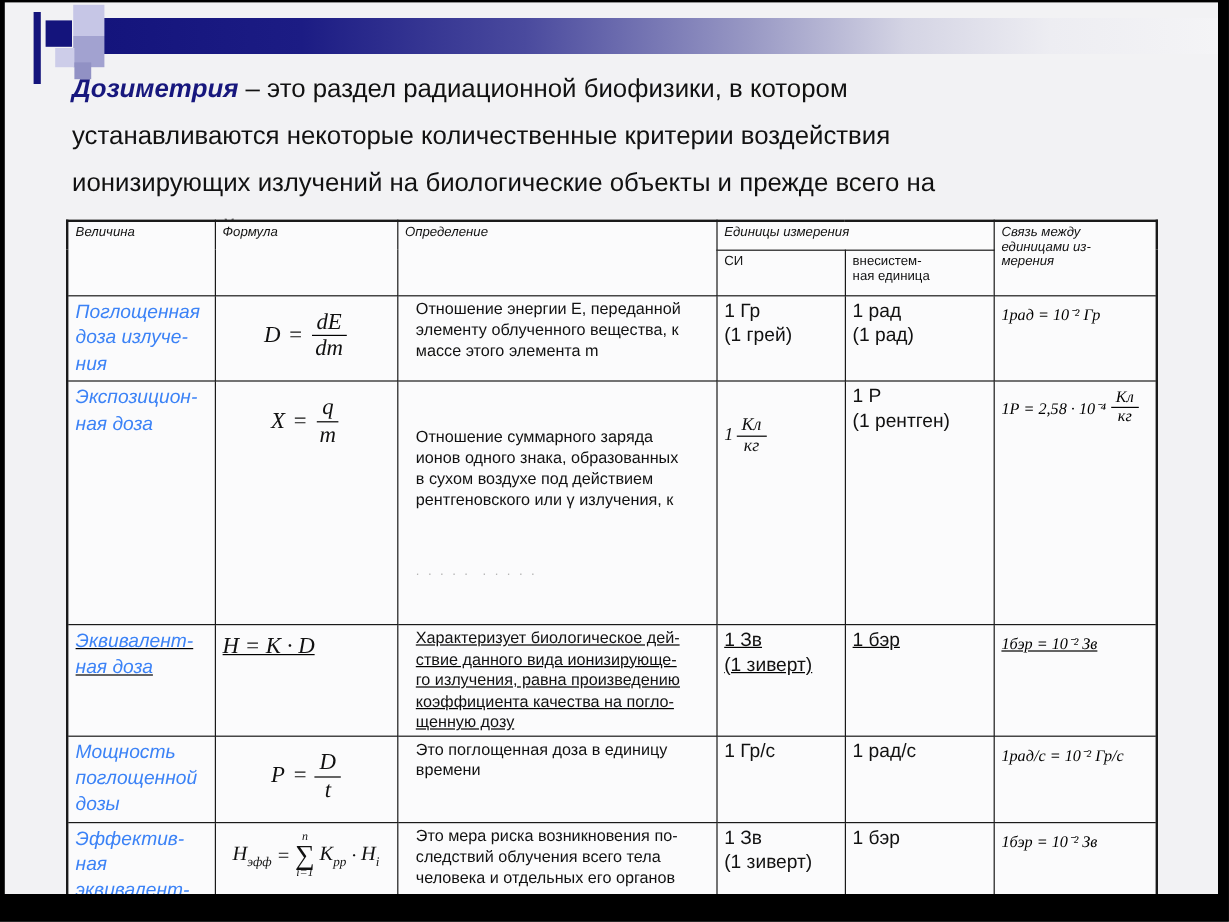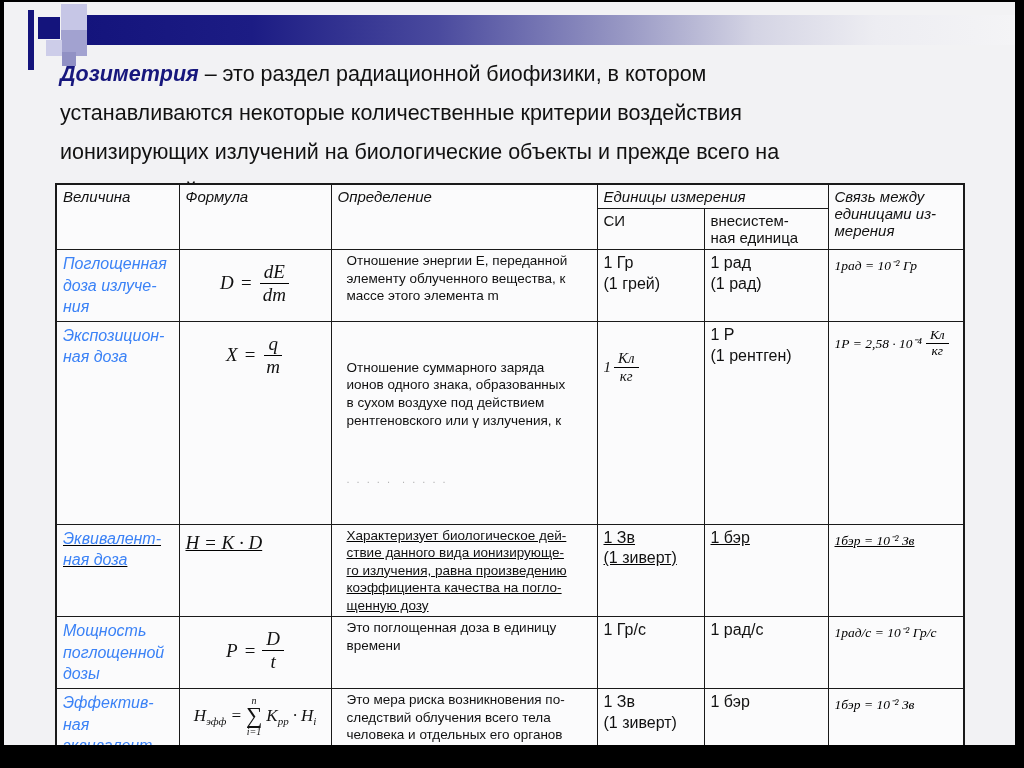--- a/index.html
+++ b/index.html
@@ -34,21 +34,21 @@
   table { border:2px solid #1a1a1a; }
 
   thead tr:nth-child(1) { height:24px; }
   thead tr:nth-child(2) { height:38px; }
   tbody tr:nth-child(1) { height:62px; }
   tbody tr:nth-child(2) { height:86px; }
   tbody tr:nth-child(3) { height:88px;text-decoration:underline; }
   tbody tr:nth-child(4) { height:62px; }
   tbody tr:nth-child(5) { height:158px; }
 
-  th { font-size:15px; font-style:italic; color:#111; }
+  th { font-size:11px; font-style:italic; color:#111; }
   th.upright { font-style:normal; }
   th.justify { text-align:justify; }
 
   td.quantity { font-size:16px; font-style:italic; color:#3b82f6; white-space:pre-wrap; line-height:1.35; }
   td.definition { font-size:13.5px; color:#111; white-space:pre-wrap; line-height:1.3; padding:2px 15px; }
   td.unit { font-size:16px; color:#111; white-space:pre-line; line-height:1.3; }
   td.relation { font-family:"Liberation Serif", serif; font-style:italic; font-size:13.5px; padding-top:6px; }
   .pre { white-space:pre-line; }
 
   .dots { color:#b5b5b5; font-size:11px; letter-spacing:2px; margin-top:8px; }

